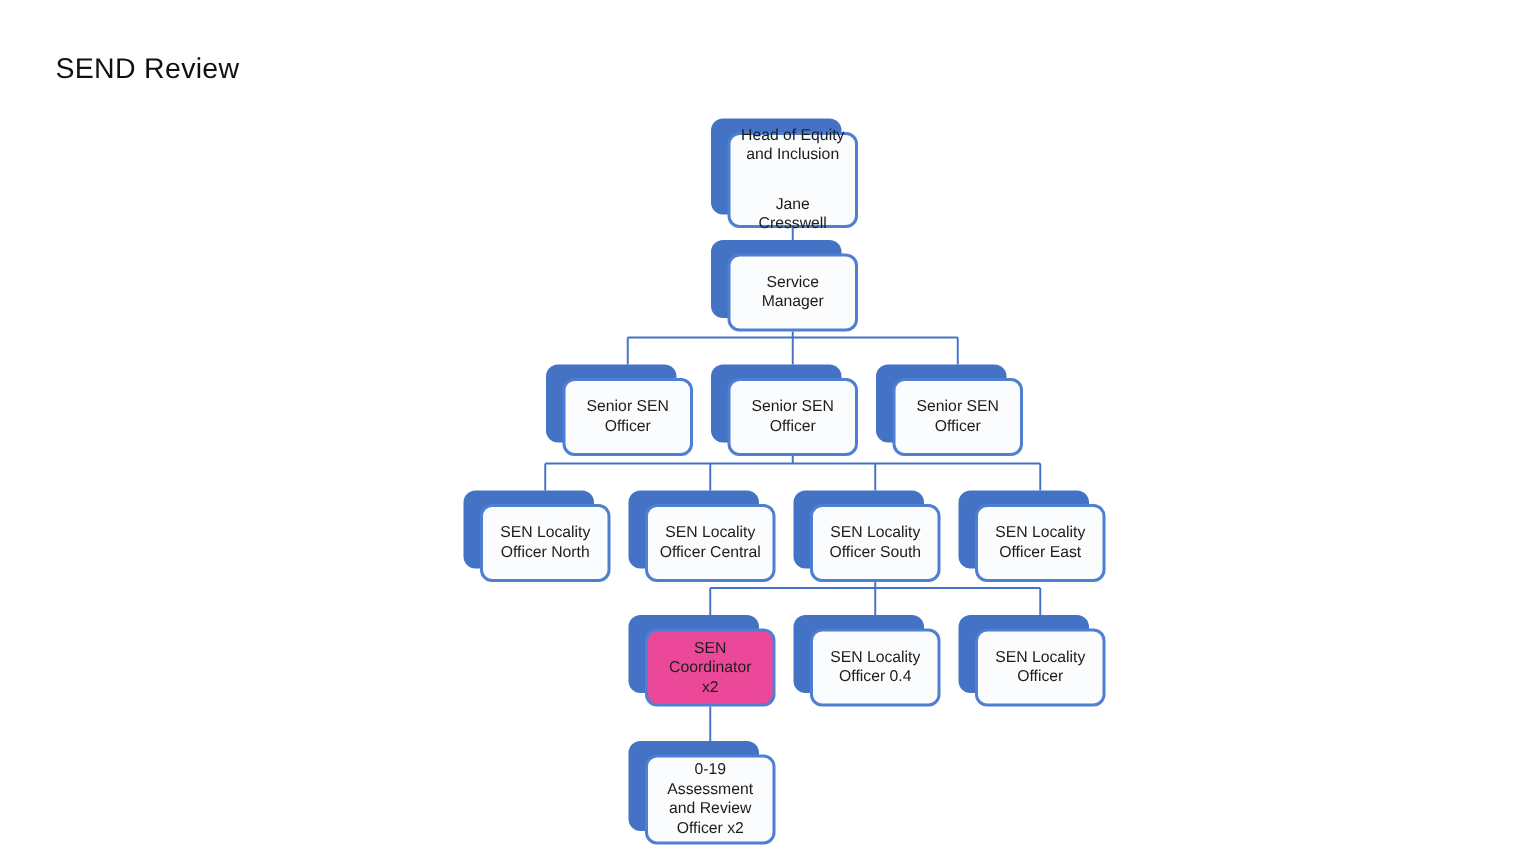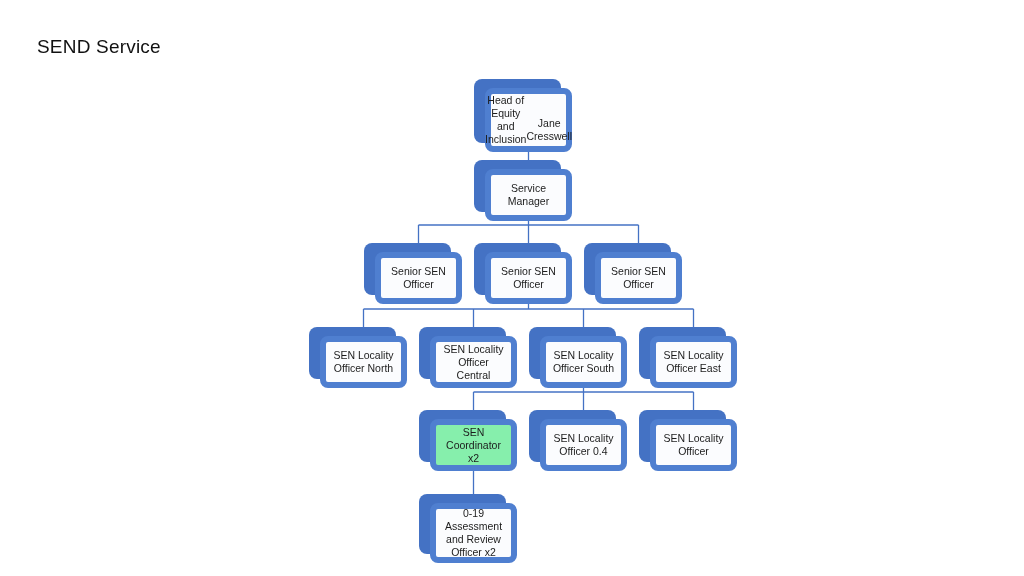--- a/index.html
+++ b/index.html
@@ -59,45 +59,45 @@
     border-radius: 8px;
   }
   .node .card {
     position: absolute;
     left: 11px;
     top: 9px;
     width: 100%;
     height: 100%;
     box-sizing: border-box;
     background: #fbfcfe;
-    border: 6px solid #0f172a;
+    border: 2px solid #0f172a;
     border-radius: 8px;
     display: flex;
-    flex-direction: row;
+    flex-direction: column;
     align-items: center;
     justify-content: center;
     text-align: center;
     padding: 4px 6px;
   }
   .node .card .line {
     font-size: 10.5px;
     line-height: 13px;
     color: #1c1c1c;
     white-space: pre-line;
   }
   .node .card .line + .line {
     margin-top: 20px;
   }
 </style>
 </head>
 <body>
 
 <div id="slide">
 
-  <div id="page-title">SEND Service</div>
+  <div id="page-title">SEND Review</div>
 
   <svg id="connectors" viewBox="0 0 1024 576" width="1024" height="576" aria-hidden="true">
       <line x1="528.5" y1="152" x2="528.5" y2="142" stroke="#4472C4" stroke-width="1.3"></line>
       <line x1="528.5" y1="142" x2="528.5" y2="160" stroke="#4472C4" stroke-width="1.3"></line>
       <line x1="528.5" y1="221" x2="528.5" y2="225" stroke="#4472C4" stroke-width="1.3"></line>
       <line x1="418.5" y1="225" x2="638.5" y2="225" stroke="#4472C4" stroke-width="1.3"></line>
       <line x1="418.5" y1="225" x2="418.5" y2="243" stroke="#4472C4" stroke-width="1.3"></line>
       <line x1="528.5" y1="225" x2="528.5" y2="243" stroke="#4472C4" stroke-width="1.3"></line>
       <line x1="638.5" y1="225" x2="638.5" y2="243" stroke="#4472C4" stroke-width="1.3"></line>
       <line x1="528.5" y1="304" x2="528.5" y2="309" stroke="#4472C4" stroke-width="1.3"></line>
@@ -171,21 +171,21 @@
       </div>
       <div class="node" style="left: 639px; top: 327px; width: 87px; height: 52px;">
         <div class="shadow" style="background: rgb(68, 114, 196);"></div>
         <div class="card" style="background: rgb(251, 252, 254); border-color: rgb(79, 127, 208);">
           <div class="line" style="color: rgb(28, 28, 28);">SEN Locality
 Officer East</div>
         </div>
       </div>
       <div class="node" style="left: 419px; top: 410px; width: 87px; height: 52px;">
         <div class="shadow" style="background: rgb(68, 114, 196);"></div>
-        <div class="card" style="background: #86efac; border-color: rgb(79, 127, 208);">
+        <div class="card" style="background: #ec4899; border-color: rgb(79, 127, 208);">
           <div class="line" style="color: rgb(28, 28, 28);">SEN Coordinator
 x2</div>
         </div>
       </div>
       <div class="node" style="left: 529px; top: 410px; width: 87px; height: 52px;">
         <div class="shadow" style="background: rgb(68, 114, 196);"></div>
         <div class="card" style="background: rgb(251, 252, 254); border-color: rgb(79, 127, 208);">
           <div class="line" style="color: rgb(28, 28, 28);">SEN Locality
 Officer 0.4</div>
         </div>

